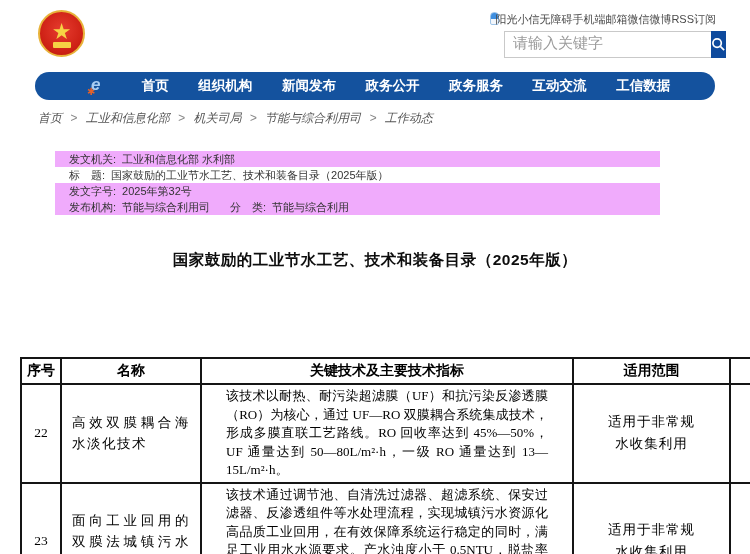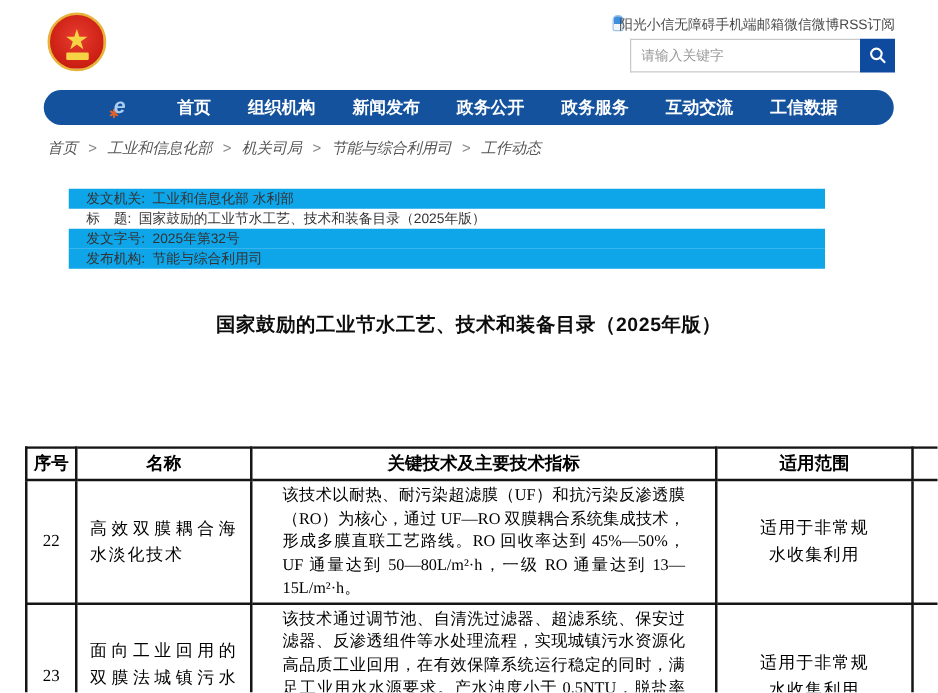--- a/index.html
+++ b/index.html
@@ -35,21 +35,21 @@
   .top-links a { color:#4a4a4a; text-decoration:none; cursor:pointer; white-space:nowrap; }
   .mascot {
     width:9px; height:13px; border-radius:4px 4px 2px 2px;
     background:linear-gradient(#3f8fe0 0 55%, #f2f6fb 55% 100%);
     border:1px solid #9fc4e8; margin-right:-4px;
   }
 
   .search-bar { position:absolute; top:31px; right:34px; width:212px; height:27px; display:flex; }
   .search-bar input {
     flex:1; border:1px solid #c9c9c9; border-right:none; outline:none;
-    font-size:11px; padding:0 8px; color:#555; font-family:Liberation Sans, sans-serif;
+    font-size:15px; padding:0 8px; color:#555; font-family:Liberation Mono, monospace;
   }
   .search-bar input::placeholder { color:#9a9a9a; }
   .search-btn {
     width:28px; height:27px; background:#0e4a9d; border:none; cursor:pointer;
     display:flex; align-items:center; justify-content:center;
   }
 
   
   .navbar {
     position:absolute; top:72px; left:35px; width:680px; height:28px;
@@ -66,21 +66,21 @@
   }
 
   
   .breadcrumb { position:absolute; top:110px; left:38px; font-size:12px; color:#555;font-style:italic; }
   .breadcrumb a { color:#555; text-decoration:none; cursor:pointer; }
   .breadcrumb .sep { margin:0 5px; color:#888; }
 
   
   .meta-box { position:absolute; top:151px; left:55px; width:605px; font-size:11px; }
   .meta-row { position:relative; height:16px; line-height:16px; padding-left:14px; color:#333; }
-  .meta-row.gray { background:#0ea5e9; }
+  .meta-row.gray { background:#f0abfc; }
   .meta-label { color:#333; margin-right:6px; }
   .meta-pair2 { position:absolute; left:175px; top:0; }
 
   
   .doc-title {
     position:absolute; top:250px; left:0; width:750px; text-align:center;
     font-size:15.5px; font-weight:bold; color:#0d0d0d; letter-spacing:0.5px;
   }
 
   
@@ -169,20 +169,23 @@
     <span class="meta-label">发文机关:</span><span>工业和信息化部 水利部</span>
   </div>
   <div class="meta-row">
     <span class="meta-label">标　题:</span><span>国家鼓励的工业节水工艺、技术和装备目录（2025年版）</span>
   </div>
   <div class="meta-row gray">
     <span class="meta-label">发文字号:</span><span>2025年第32号</span>
   </div>
   <div class="meta-row gray">
     <span class="meta-label">发布机构:</span><span>节能与综合利用司</span>
+    <span class="meta-pair2">
+      <span class="meta-label">分　类:</span><span>节能与综合利用</span>
+    </span>
   </div>
 </div>
 
 <div class="doc-title">国家鼓励的工业节水工艺、技术和装备目录（2025年版）</div>
 
 <div class="table-wrap">
   <table class="catalog">
     <colgroup>
       <col style="width:40px">
         <col style="width:140px">

